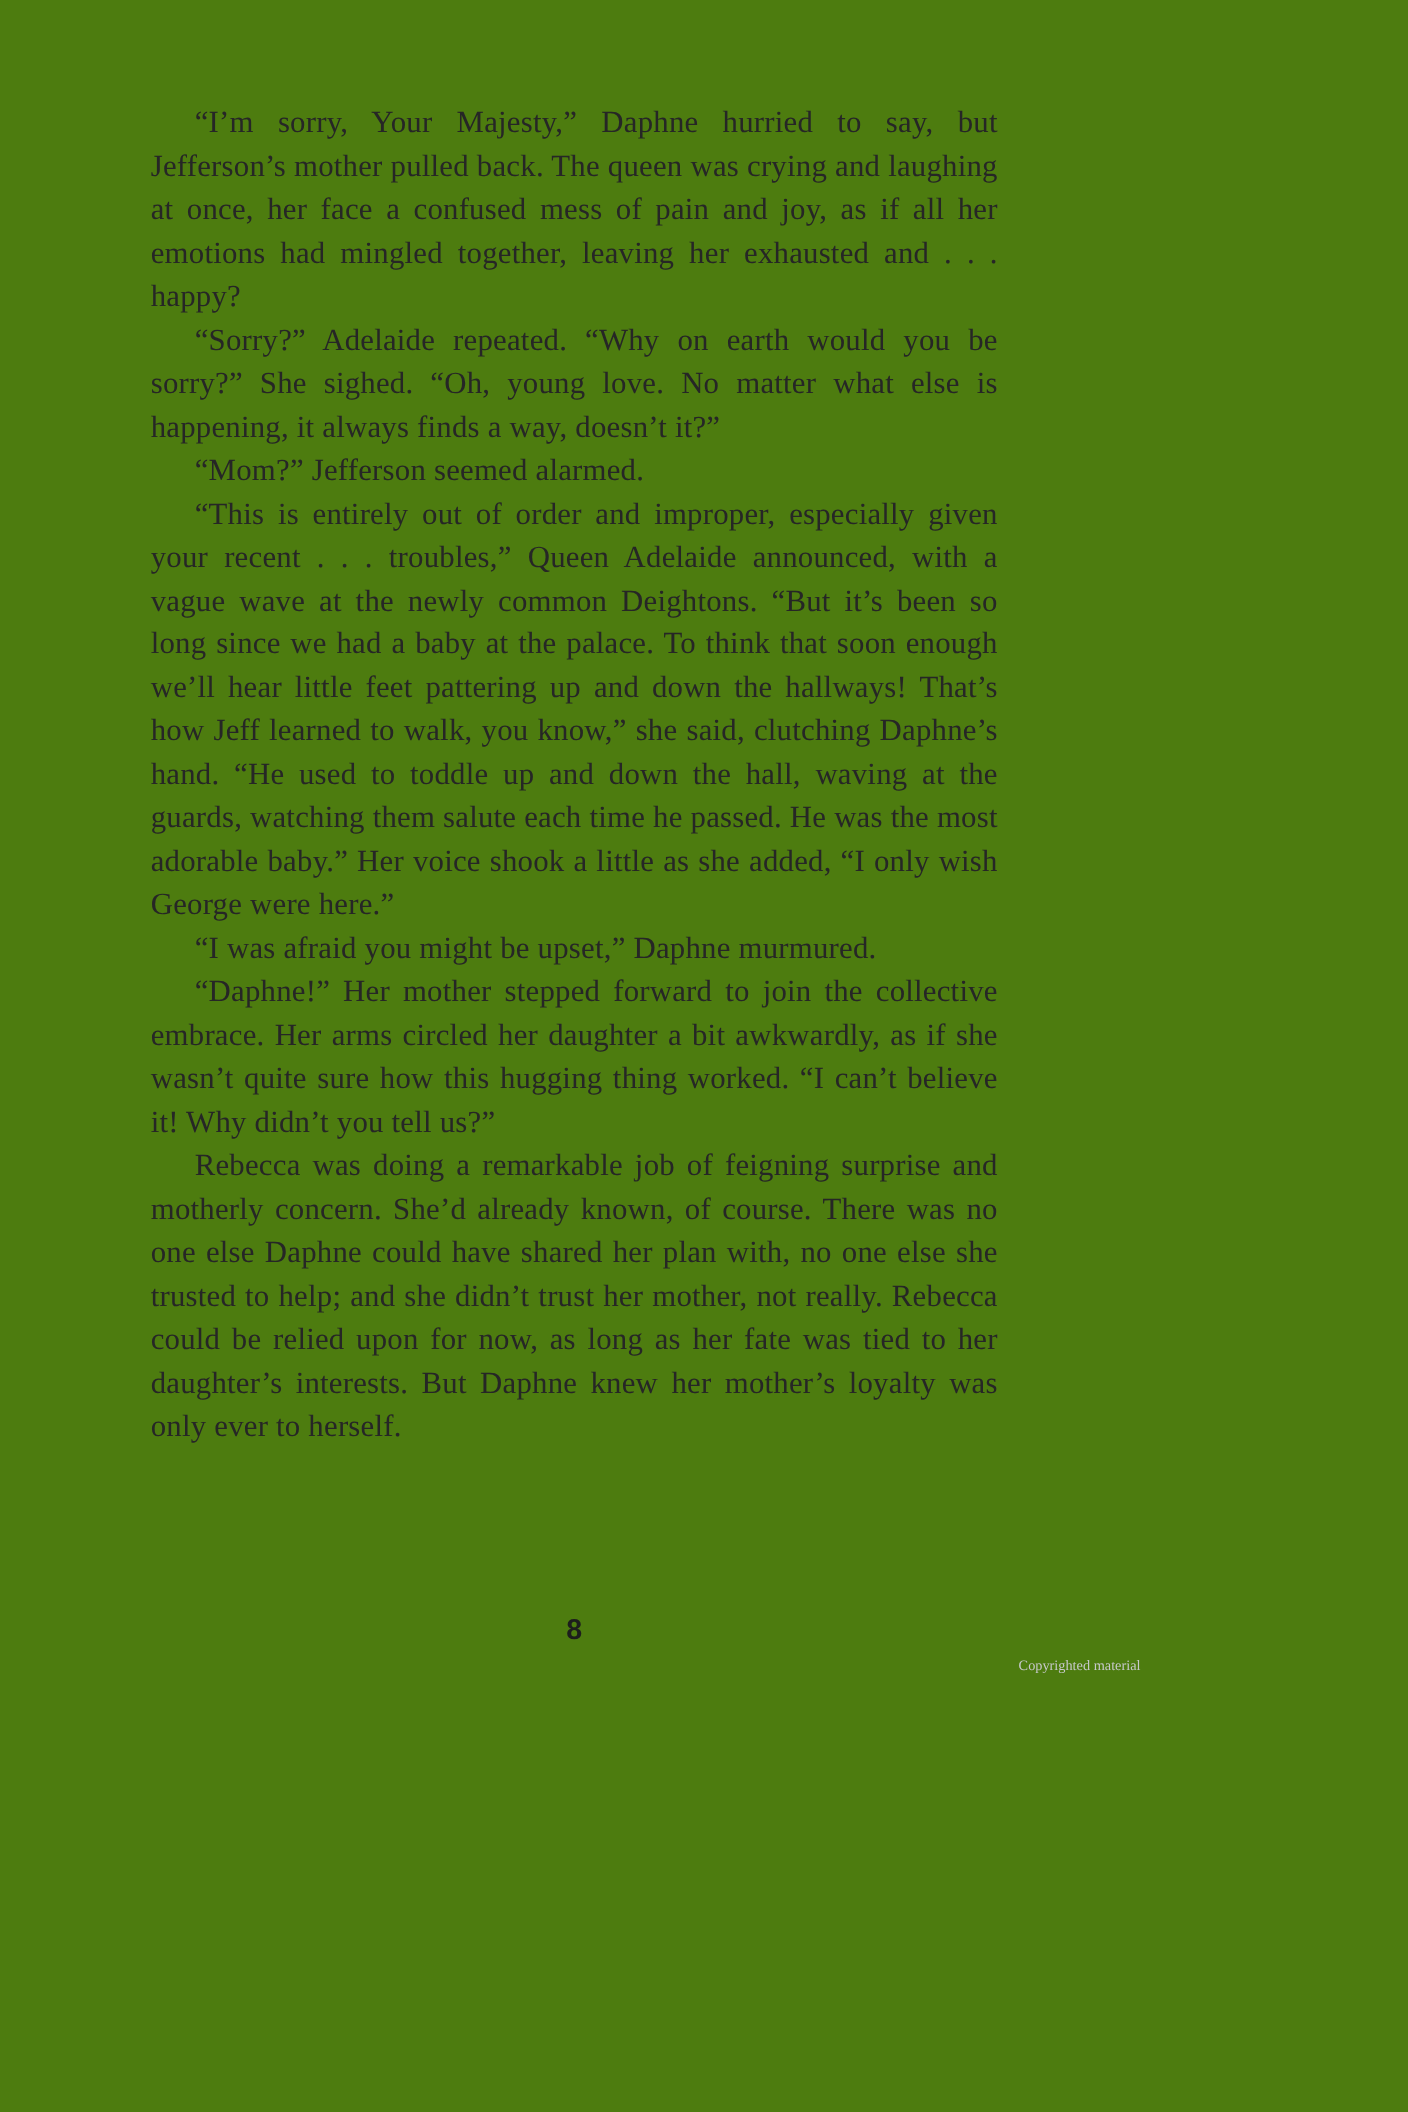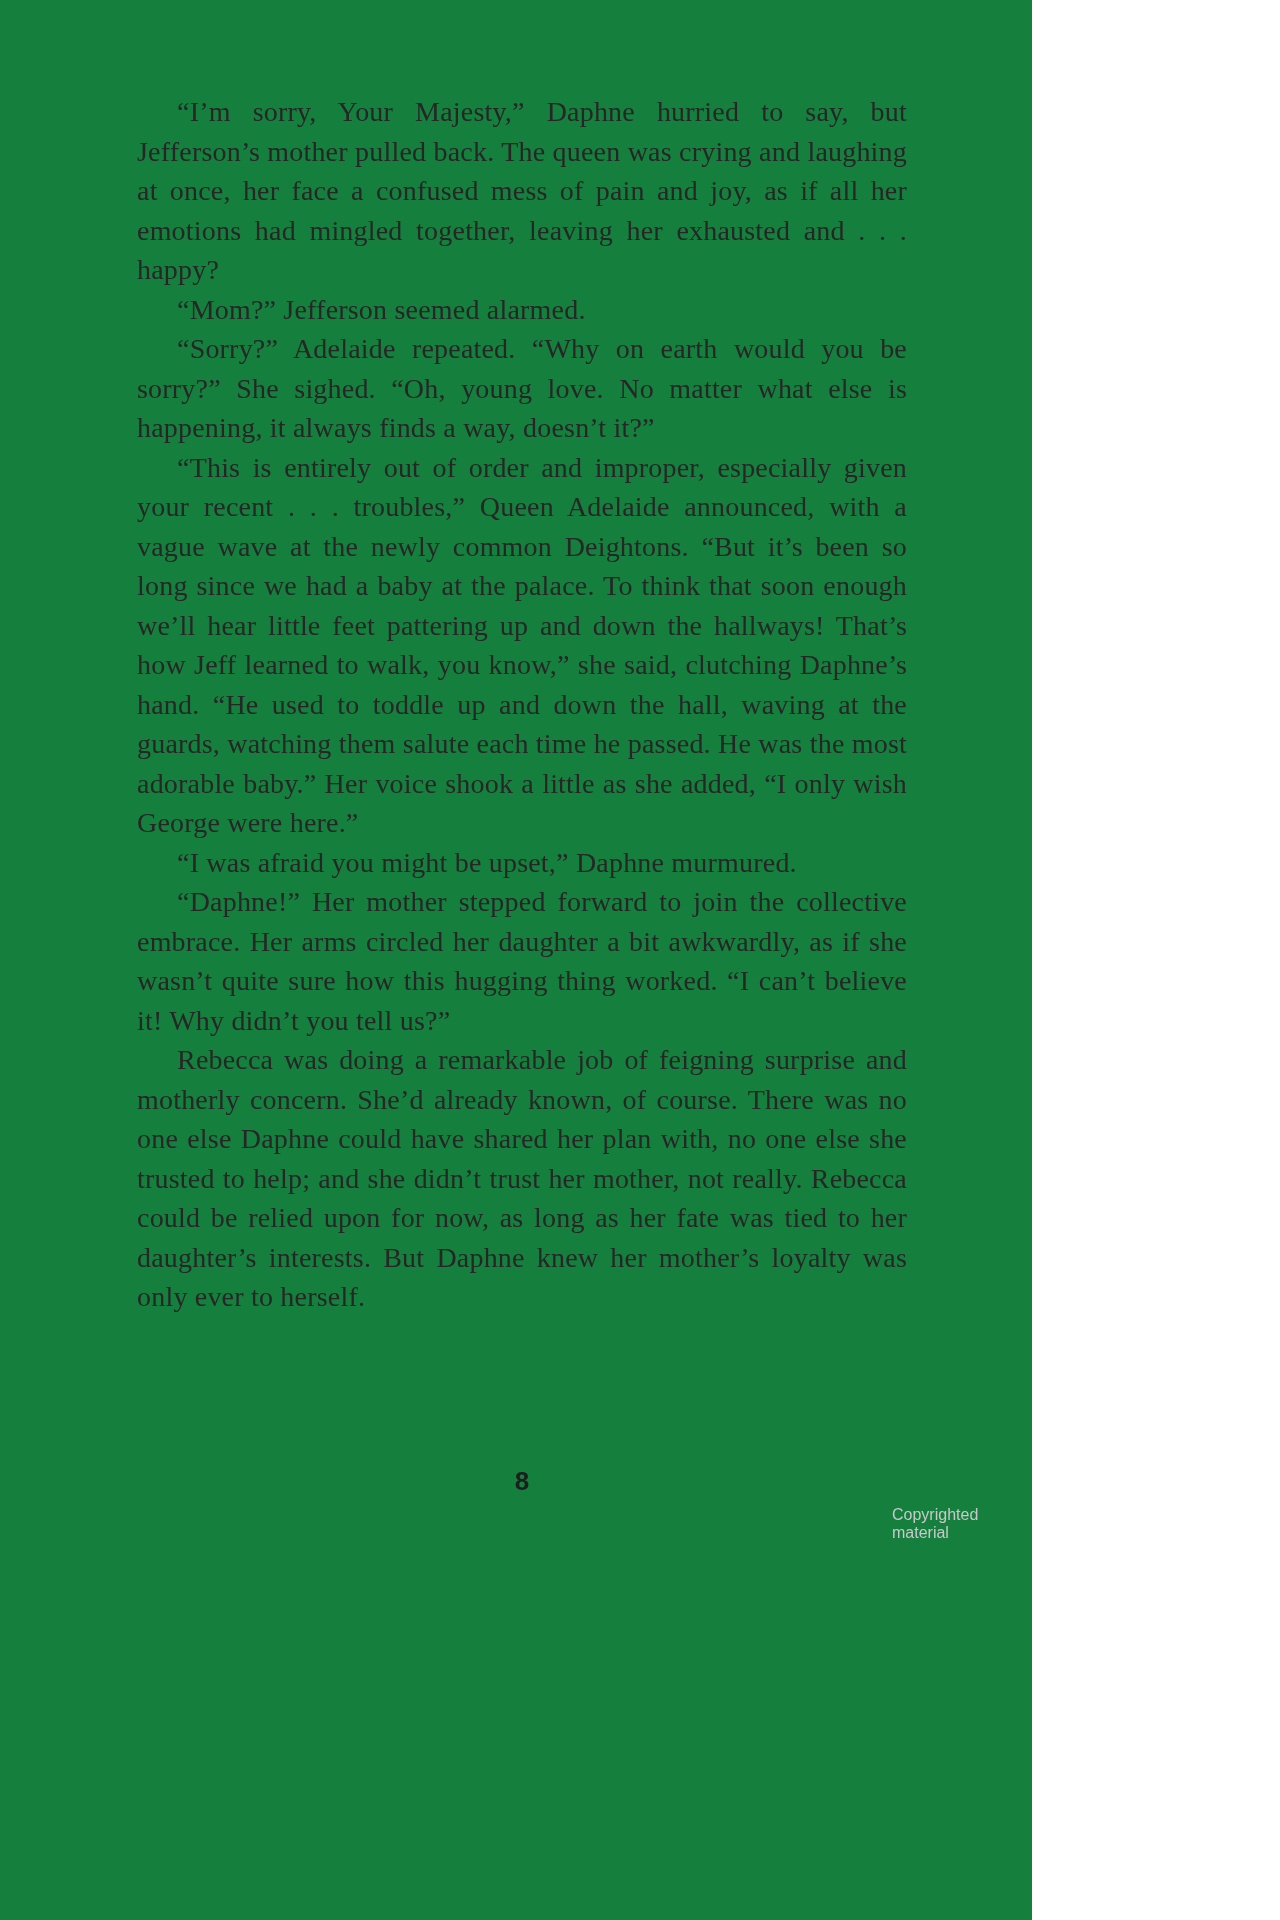--- a/index.html
+++ b/index.html
@@ -2,23 +2,23 @@
 <html><head>
 <meta charset="utf-8">
 <style>
   html, body {
     margin: 0;
     padding: 0;
     background: #ffffff;
   }
   .page {
     position: relative;
-    width: 1032px;
+    width: 1280px;
     height: 1920px;
-    background: #15803d;
+    background: #4d7c0f;
     overflow: hidden;
     font-family: "Liberation Serif", serif;
     color: #262626;
   }
   .text-block {
     position: absolute;
     left: 137px;
     top: 92px;
     width: 770px;
     font-size: 28px;
@@ -37,35 +37,35 @@
     top: 1466px;
     width: 770px;
     text-align: center;
     font-family: "Liberation Sans", sans-serif;
     font-weight: bold;
     font-size: 26px;
     color: #1d1d1d;
   }
   .watermark {
     position: absolute;
-    left: 892px;
+    left: 926px;
     top: 1506px;
-    font-family: Liberation Sans, sans-serif;
-    font-size: 16px;
+    font-family: Liberation Serif, serif;
+    font-size: 13px;
     color: #c7c9ca;
   }
 </style>
 </head>
 <body>
 
 <div class="page">
   <div class="text-block" id="paragraph-container">
       <p>“I’m sorry, Your Majesty,” Daphne hurried to say, but Jefferson’s mother pulled back. The queen was crying and laughing at once, her face a confused mess of pain and joy, as if all her emotions had mingled together, leaving her exhausted and . . . happy?</p>
+      <p>“Sorry?” Adelaide repeated. “Why on earth would you be sorry?” She sighed. “Oh, young love. No matter what else is happening, it always finds a way, doesn’t it?”</p>
       <p>“Mom?” Jefferson seemed alarmed.</p>
-      <p>“Sorry?” Adelaide repeated. “Why on earth would you be sorry?” She sighed. “Oh, young love. No matter what else is happening, it always finds a way, doesn’t it?”</p>
       <p>“This is entirely out of order and improper, especially given your recent . . . troubles,” Queen Adelaide announced, with a vague wave at the newly common Deightons. “But it’s been so long since we had a baby at the palace. To think that soon enough we’ll hear little feet pattering up and down the hallways! That’s how Jeff learned to walk, you know,” she said, clutching Daphne’s hand. “He used to toddle up and down the hall, waving at the guards, watching them salute each time he passed. He was the most adorable baby.” Her voice shook a little as she added, “I only wish George were here.”</p>
       <p>“I was afraid you might be upset,” Daphne murmured.</p>
       <p>“Daphne!” Her mother stepped forward to join the collective embrace. Her arms circled her daughter a bit awkwardly, as if she wasn’t quite sure how this hugging thing worked. “I can’t believe it! Why didn’t you tell us?”</p>
       <p>Rebecca was doing a remarkable job of feigning surprise and motherly concern. She’d already known, of course. There was no one else Daphne could have shared her plan with, no one else she trusted to help; and she didn’t trust her mother, not really. Rebecca could be relied upon for now, as long as her fate was tied to her daughter’s interests. But Daphne knew her mother’s loyalty was only ever to herself.</p>
     </div>
   <div class="page-number">8</div>
   <div class="watermark">Copyrighted material</div>
 </div>
 
 </body></html>

